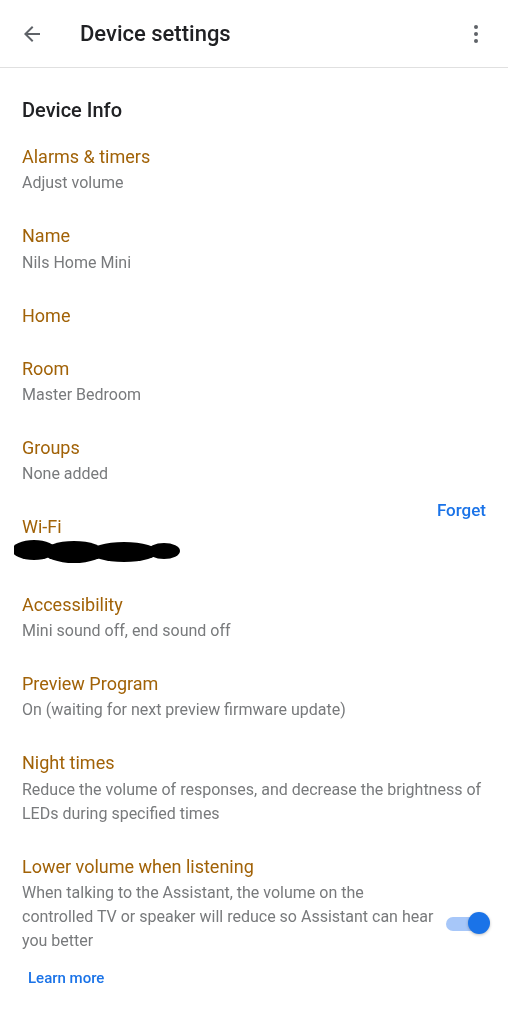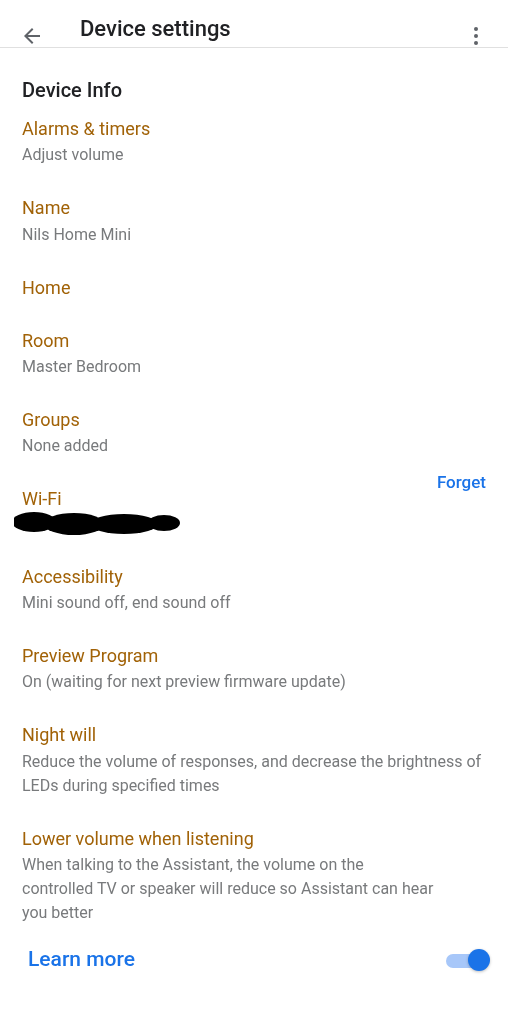--- a/index.html
+++ b/index.html
@@ -6,21 +6,22 @@
     body {
       font-family: 'Roboto', 'Segoe UI', Arial, sans-serif;
       background: #ffffff;
       width: 508px;
       height: 1020px;
       overflow: hidden;
       color: #202124;
     }
     .app-bar {
       display: flex;
-      height: 48px;
+      align-items: center;
+      height: 68px;
       padding: 16px 12px;
       border-bottom: 1px solid #e0e0e0;
     }
     .back-btn {
       width: 40px;
       height: 40px;
       display: flex;
       align-items: center;
       justify-content: center;
       cursor: pointer;
@@ -42,20 +43,21 @@
       cursor: pointer;
     }
     .content {
       padding: 0 22px;
     }
     .section-header {
       font-size: 20px;
       font-weight: 500;
       color: #202124;
       margin-top: 30px;
+      margin-bottom: 8px;
     }
     .list-item {
       padding: 15px 0 14px 0;
       position: relative;
     }
     .item-title {
       font-size: 18px;
       font-weight: 400;
       color: #a16207;
       line-height: 1.35;
@@ -69,37 +71,37 @@
     .item-action {
       position: absolute;
       right: 0;
       top: 0;
       font-size: 17px;
       font-weight: 500;
       color: #1a73e8;
       cursor: pointer;
     }
     .learn-more {
-      font-size: 21px;
+      font-size: 15px;
       font-weight: 500;
       color: #1a73e8;
       cursor: pointer;
-      margin-top: 22px;
+      margin-top: 16px;
       display: inline-block;
       padding-left: 6px;
     }
     .redaction {
       margin-top: 2px;
       height: 22px;
       position: relative;
     }
     .redaction svg { position: absolute; left: -8px; top: -2px; }
     .switch-row {
       display: flex;
-      align-items: flex-end;
+      align-items: center;
     }
     .switch-row .text-block { flex: 1; padding-right: 12px; }
     .switch {
       margin-top: 4px;
       width: 40px;
       height: 22px;
       position: relative;
       flex-shrink: 0;
     }
     .switch-track {
@@ -185,21 +187,21 @@
     <div class="item-title">Accessibility</div>
     <div class="item-subtitle">Mini sound off, end sound off</div>
   </div>
 
   <div class="list-item">
     <div class="item-title">Preview Program</div>
     <div class="item-subtitle">On (waiting for next preview firmware update)</div>
   </div>
 
   <div class="list-item">
-    <div class="item-title">Night will</div>
+    <div class="item-title">Night times</div>
     <div class="item-subtitle">Reduce the volume of responses, and decrease the brightness of LEDs during specified times</div>
   </div>
 
   <div class="list-item switch-row">
     <div class="text-block">
       <div class="item-title">Lower volume when listening</div>
       <div class="item-subtitle">When talking to the Assistant, the volume on the controlled TV or speaker will reduce so Assistant can hear you better</div>
       <div class="learn-more">Learn more</div>
     </div>
     <div class="switch">

